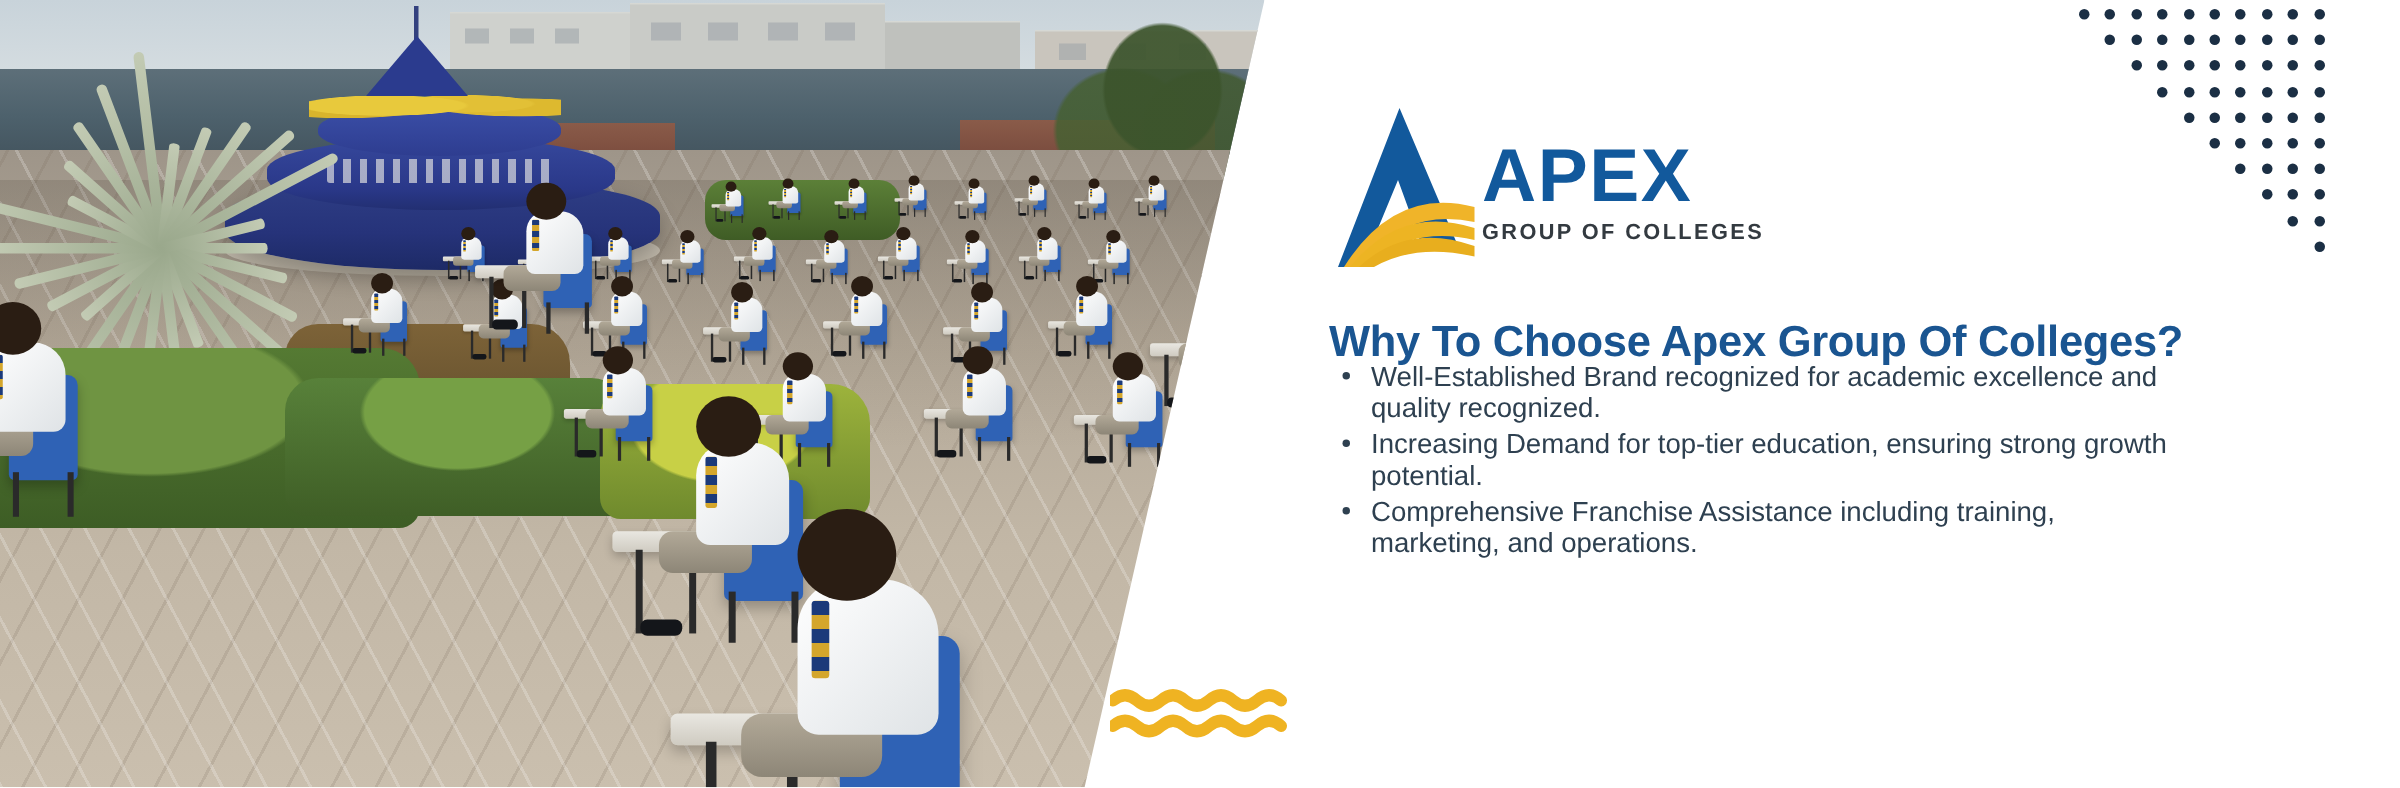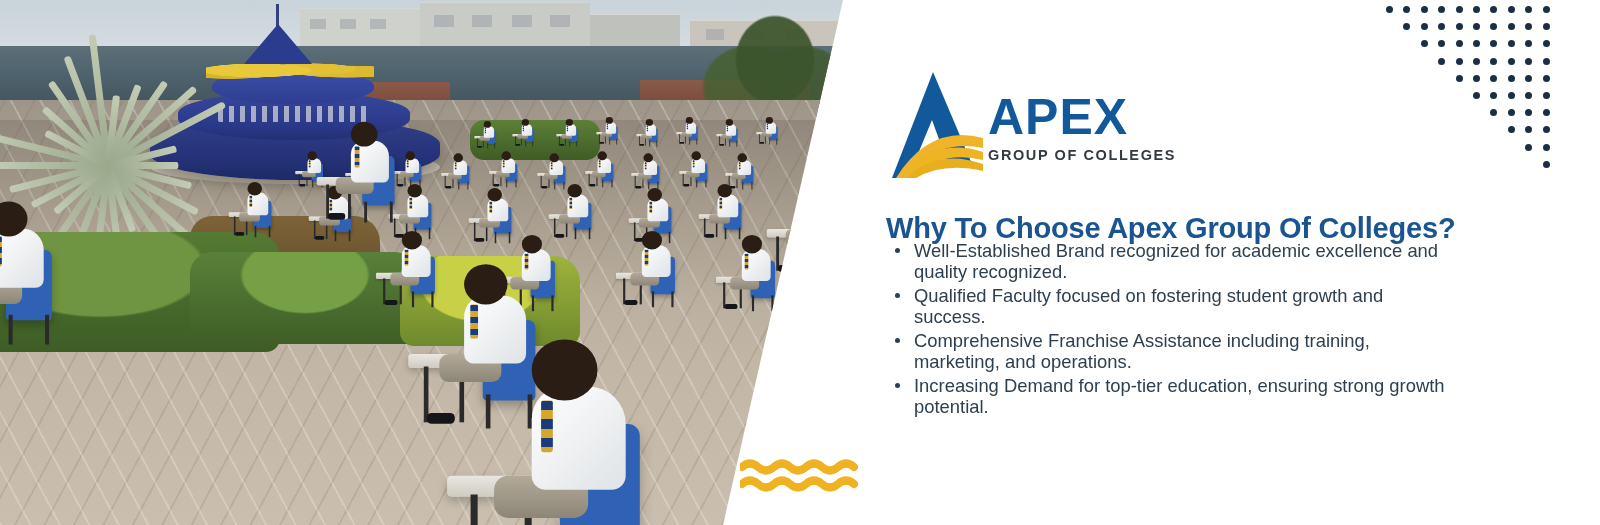--- a/index.html
+++ b/index.html
@@ -757,23 +757,22 @@
       <div id="logo-text">
         <div id="apex-word">APEX</div>
         <div id="apex-sub">GROUP OF COLLEGES</div>
       </div>
     </div>
 
     <h1 id="heading">Why To Choose Apex Group Of Colleges?</h1>
 
     <ul id="benefits">
         <li>Well-Established Brand recognized for academic excellence and quality recognized.</li>
-        <li>Qualified Faculty focused on fostering student growth and success.</li>
+        <li>Increasing Demand for top-tier education, ensuring strong growth potential.</li>
         <li>Comprehensive Franchise Assistance including training, marketing, and operations.</li>
-        <li>Increasing Demand for top-tier education, ensuring strong growth potential.</li>
       </ul>
 
   </div>
 
   <div id="dot-grid">
       <span style="left: 0px; top: 0px;"></span>
       <span style="left: 17.4px; top: 0px;"></span>
       <span style="left: 34.8px; top: 0px;"></span>
       <span style="left: 52.2px; top: 0px;"></span>
       <span style="left: 69.6px; top: 0px;"></span>

